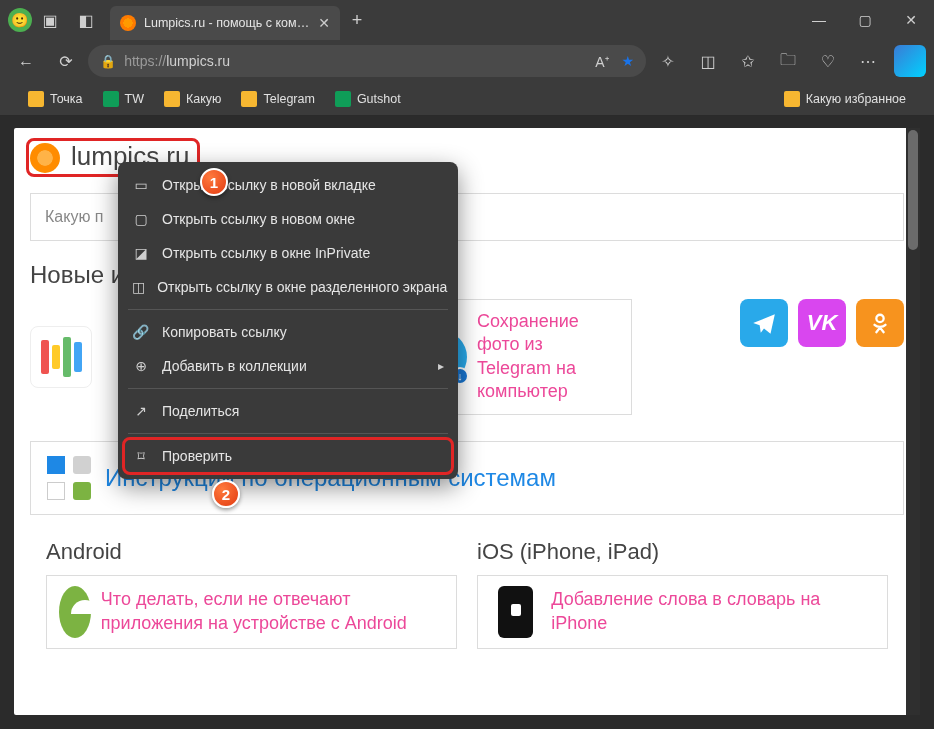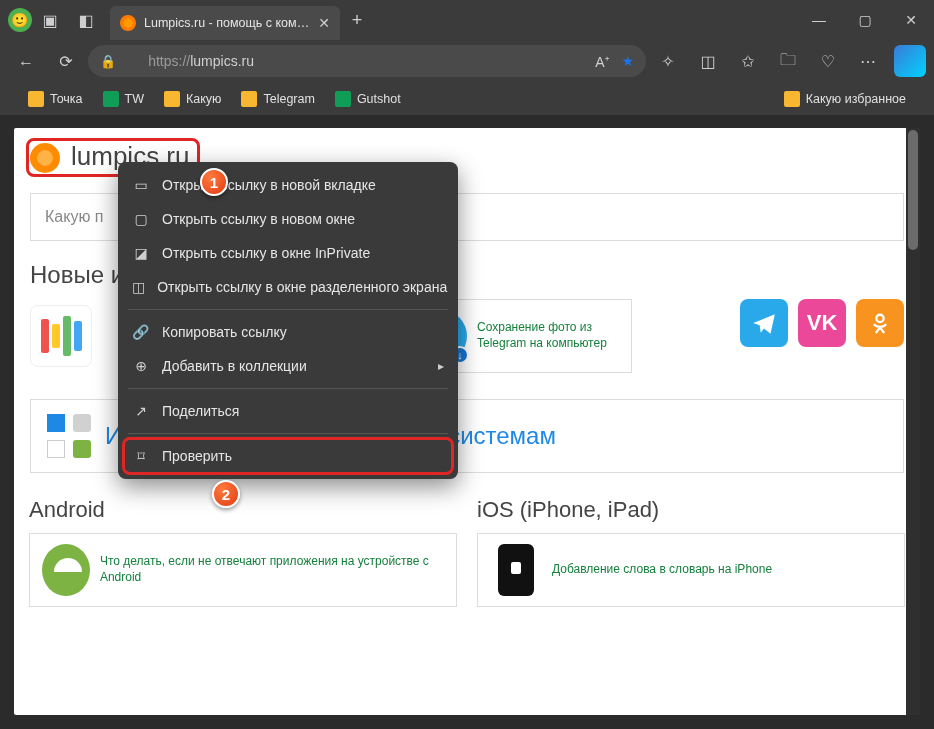--- a/index.html
+++ b/index.html
@@ -13,21 +13,21 @@
   .tab .title { flex: 1; white-space: nowrap; overflow: hidden; text-overflow: ellipsis; }
   .tab .close { font-size: 14px; color: #ccc; }
   .newtab { width: 34px; color: #cfcfcf; font-size: 18px; text-align: center; }
   .winctrls { margin-left: auto; display: flex; }
   .winbtn { width: 46px; height: 40px; display: flex; align-items: center; justify-content: center; color: #cfcfcf; font-size: 14px; }
   
   .toolbar { height: 42px; background: #3b3b3b; display: flex; align-items: center; padding: 0 8px; gap: 4px; }
   .navbtn { width: 36px; height: 32px; display: flex; align-items: center; justify-content: center; color: #cfcfcf; font-size: 16px; border-radius: 4px; }
   .addressbar { flex: 1; height: 32px; background: #4a4a4a; border-radius: 16px; display: flex; align-items: center; padding: 0 12px; color: #cfcfcf; font-size: 14px; gap: 8px; }
   .addressbar .lock { font-size: 13px; }
-  .addressbar .url { color: #d0d0d0; margin-left: 24px; }
+  .addressbar .url { color: #d0d0d0; }
   .addressbar .url .dim { color: #9a9a9a; }
   .addr-right { margin-left: auto; display: flex; gap: 12px; align-items: center; }
   .star { color: #1a73e8; }
   .copilot { width: 32px; height: 32px; border-radius: 6px; background: linear-gradient(135deg,#3a7bd5,#00d2ff); margin-left: 4px; }
   
   .bookmarksbar { height: 34px; background: #3b3b3b; border-bottom: 1px solid #2a2a2a; display: flex; align-items: center; padding: 0 20px; gap: 4px; }
   .bm { display: flex; align-items: center; gap: 6px; padding: 4px 8px; color: #e0e0e0; font-size: 12.5px; border-radius: 4px; }
   .bm-icon { width: 16px; height: 16px; border-radius: 2px; }
   .folder { background: #f7b731; }
   .sheet { background: #0f9d58; }
@@ -43,35 +43,35 @@
   .site-title { font-size: 26px; color: #444; border: 3px solid #e02525; border-radius: 8px; padding: 0 8px 2px; position: relative; left: -42px; padding-left: 42px; }
   
   .search-row { margin: 10px 16px 0; border: 1px solid #dcdcdc; height: 48px; display: flex; align-items: center; padding: 0 14px; color: #888; font-size: 16px; }
   
   .h2 { margin: 20px 16px 10px; font-size: 24px; color: #444; font-weight: 400; }
   
   .cards { margin: 0 16px; display: flex; gap: 12px; align-items: stretch; }
   .card { border: 1px solid #dcdcdc; display: flex; align-items: center; padding: 10px 12px; gap: 10px; width: 210px; }
   .card.telegram { width: 230px; }
   .card-icon { width: 52px; height: 52px; border-radius: 50%; position: relative; flex-shrink: 0; }
-  .card-link { color: #15803d; font-size: 12px; line-height: 1.3; }
+  .card-link { color: #ec4899; font-size: 18px; line-height: 1.3; }
   .cards-first-icon { width: 62px; height: 62px; background: #fff; border: 1px solid #eee; border-radius: 8px; display: flex; align-items: center; justify-content: center; gap: 3px; flex-shrink: 0; }
   .cards-first-icon span { width: 8px; border-radius: 2px; }
   .social { margin-left: auto; display: flex; gap: 10px; }
   .soc { width: 48px; height: 48px; border-radius: 8px; display: flex; align-items: center; justify-content: center; color: #fff; font-size: 22px; font-weight: 700; }
   .tg { background: #29a9ea; }
-  .vk { background: #ec4899; }
+  .vk { background: #d946ef; font-style: italic; }
   .ok { background: #f7931e; }
   
   .os-card { margin: 26px 16px 0; border: 1px solid #dcdcdc; padding: 14px 16px; display: flex; align-items: center; gap: 14px; }
   .os-icon { width: 44px; height: 44px; position: relative; }
   .os-icon .sq { position: absolute; width: 18px; height: 18px; }
   .os-link { color: #1e88e5; font-size: 24px; }
   
-  .cols { display: flex; margin: 24px 15px 0; gap: 20px; }
+  .cols { display: flex; margin: 24px 32px 0; gap: 20px; }
   .col { flex: 1; }
   .col h3 { font-size: 22px; color: #444; font-weight: 400; margin-bottom: 10px; }
   .col .card { width: auto; }
   .android-icon { background: #7cb342; border-radius: 50%; width: 52px; height: 52px; position: relative; }
   .android-icon::before { content: ""; position: absolute; left: 12px; top: 14px; width: 28px; height: 14px; background: #fff; border-radius: 14px 14px 0 0; }
   .iphone-icon { width: 36px; height: 52px; background: #111; border-radius: 6px; margin: 0 8px; position: relative; }
   .iphone-icon::after { content: ""; position: absolute; left: 13px; top: 18px; width: 10px; height: 12px; background: #fff; border-radius: 2px; }
   
   .ctxmenu { position: absolute; left: 118px; top: 162px; width: 340px; background: #3a3a3a; border-radius: 8px; padding: 6px 0; box-shadow: 0 8px 24px rgba(0,0,0,.45); color: #e5e5e5; font-size: 14px; }
   .ctx-item { display: flex; align-items: center; height: 34px; padding: 0 14px; gap: 12px; position: relative; }

